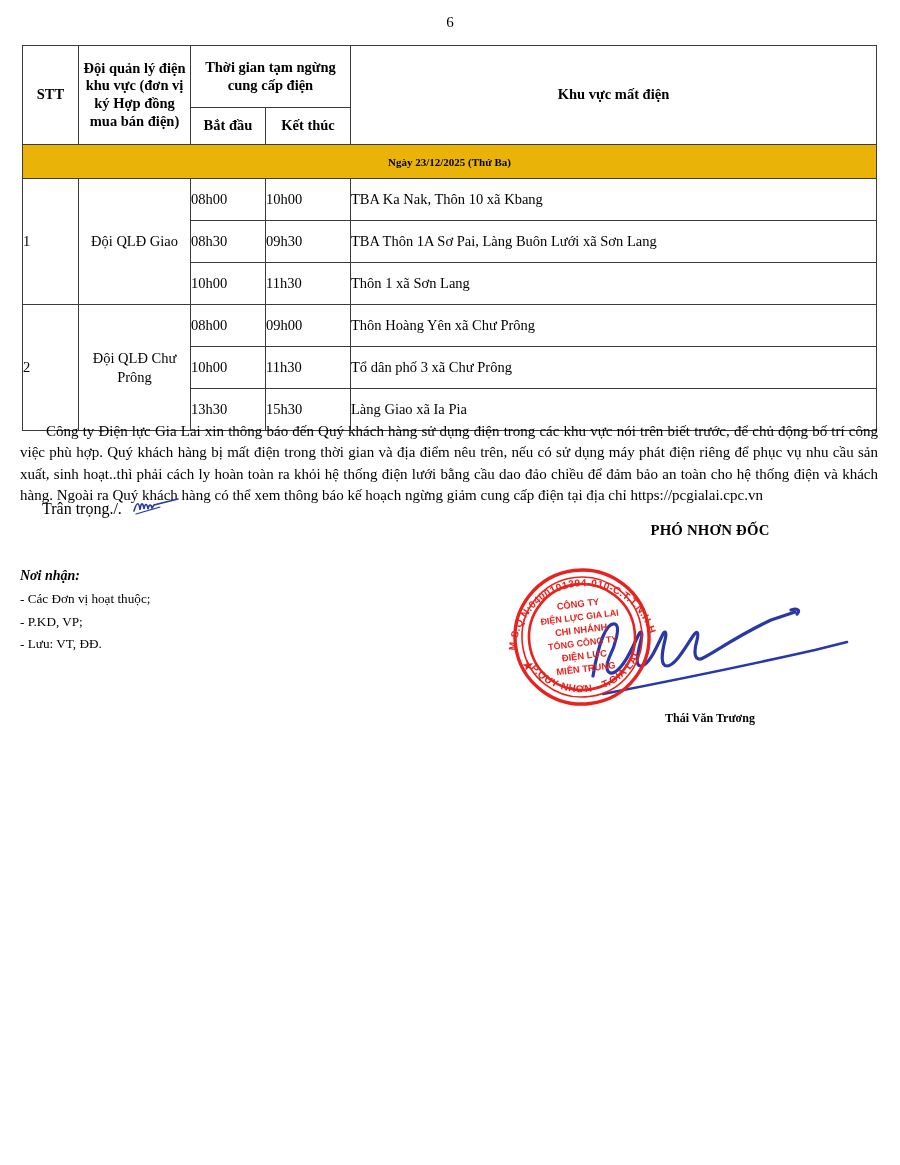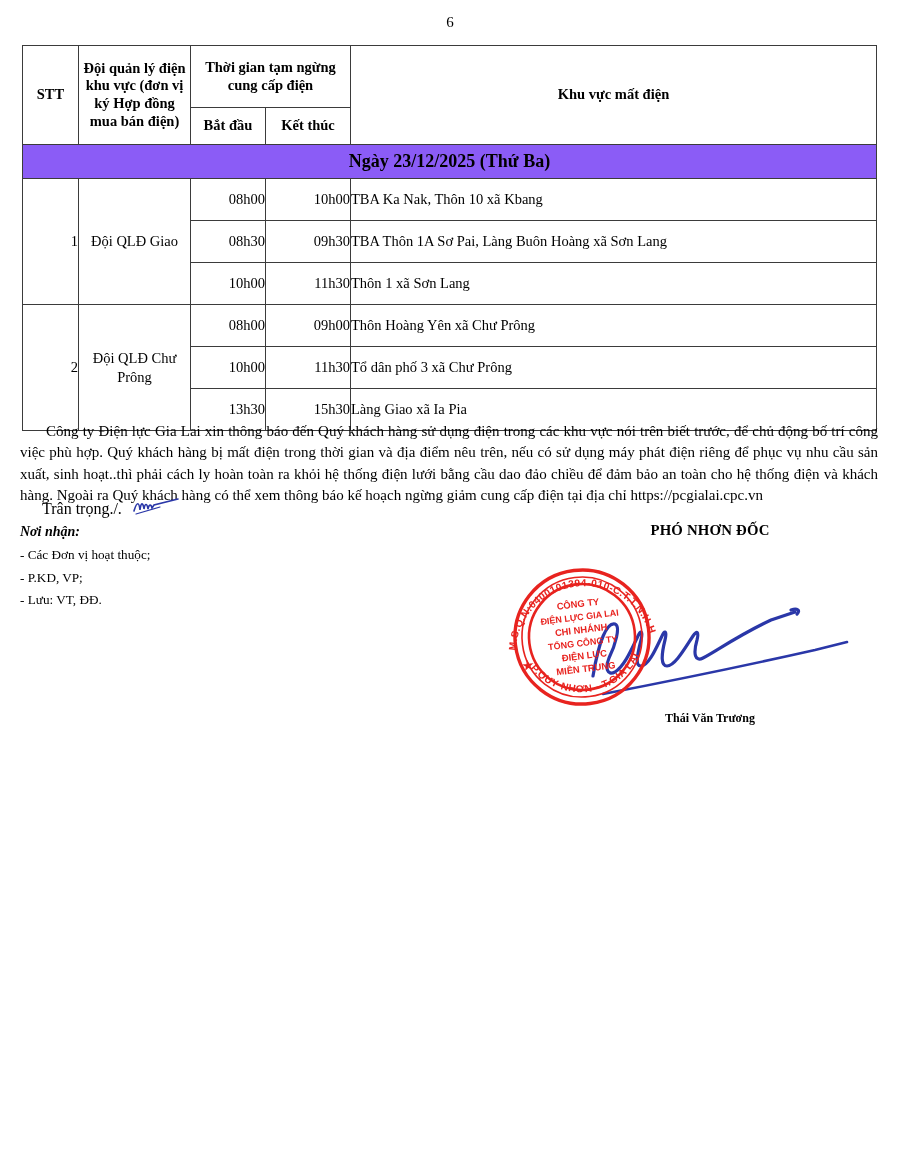--- a/index.html
+++ b/index.html
@@ -54,30 +54,30 @@
   .col-stt      { width: 56px; }
   .col-unit     { width: 112px; }
   .col-start    { width: 75px; }
   .col-end      { width: 85px; }
   .col-area     { width: auto; }
 
   .hdr-main { height: 92px; }
   .hdr-sub  { height: 30px; }
 
   .date-row td {
-    background: #8b5cf6;
-    text-align: center;
-    font-weight: bold;
-    font-size: 18px;
+    background: #eab308;
+    text-align: center;
+    font-weight: bold;
+    font-size: 11px;
     height: 27px;
     padding: 3px 0;
   }
 
   .data-row td { height: 41px; }
-  .cell-c { text-align: right; }
+  .cell-c { text-align: left; }
   .cell-l { text-align: left; padding-left: 7px; }
   .cell-unit {
     text-align: center;
     padding: 0 4px;
     line-height: 1.25;
   }
   .group-sep { border-top: 1.6px solid #3b3b3b; }
 
   
   .body-text {
@@ -111,20 +111,21 @@
     position: absolute;
     left: 20px;
     top: 520px;
     font-size: 13.2px;
     line-height: 1.72;
   }
   .recipients .title {
     font-weight: bold;
     font-style: italic;
     font-size: 14px;
+    margin-top: 44px;
   }
 
   
   .sign-block {
     position: absolute;
     left: 540px;
     top: 521px;
     width: 340px;
     text-align: center;
     font-weight: bold;
@@ -193,21 +194,21 @@
       <tr class="data-row">
         <td class="cell-c" rowspan="3">1</td>
         <td class="cell-unit" rowspan="3">Đội QLĐ Giao</td>
         <td class="cell-c">08h00</td>
         <td class="cell-c">10h00</td>
         <td class="cell-l">TBA Ka Nak, Thôn 10 xã Kbang</td>
       </tr>
       <tr class="data-row">
         <td class="cell-c">08h30</td>
         <td class="cell-c">09h30</td>
-        <td class="cell-l">TBA Thôn 1A Sơ Pai, Làng Buôn Hoàng xã Sơn Lang</td>
+        <td class="cell-l">TBA Thôn 1A Sơ Pai, Làng Buôn Lưới xã Sơn Lang</td>
       </tr>
       <tr class="data-row">
         <td class="cell-c">10h00</td>
         <td class="cell-c">11h30</td>
         <td class="cell-l">Thôn 1 xã Sơn Lang</td>
       </tr>
 
       <tr class="data-row">
         <td class="cell-c group-sep" rowspan="3">2</td>
         <td class="cell-unit group-sep" rowspan="3">Đội QLĐ Chư Prông</td>

